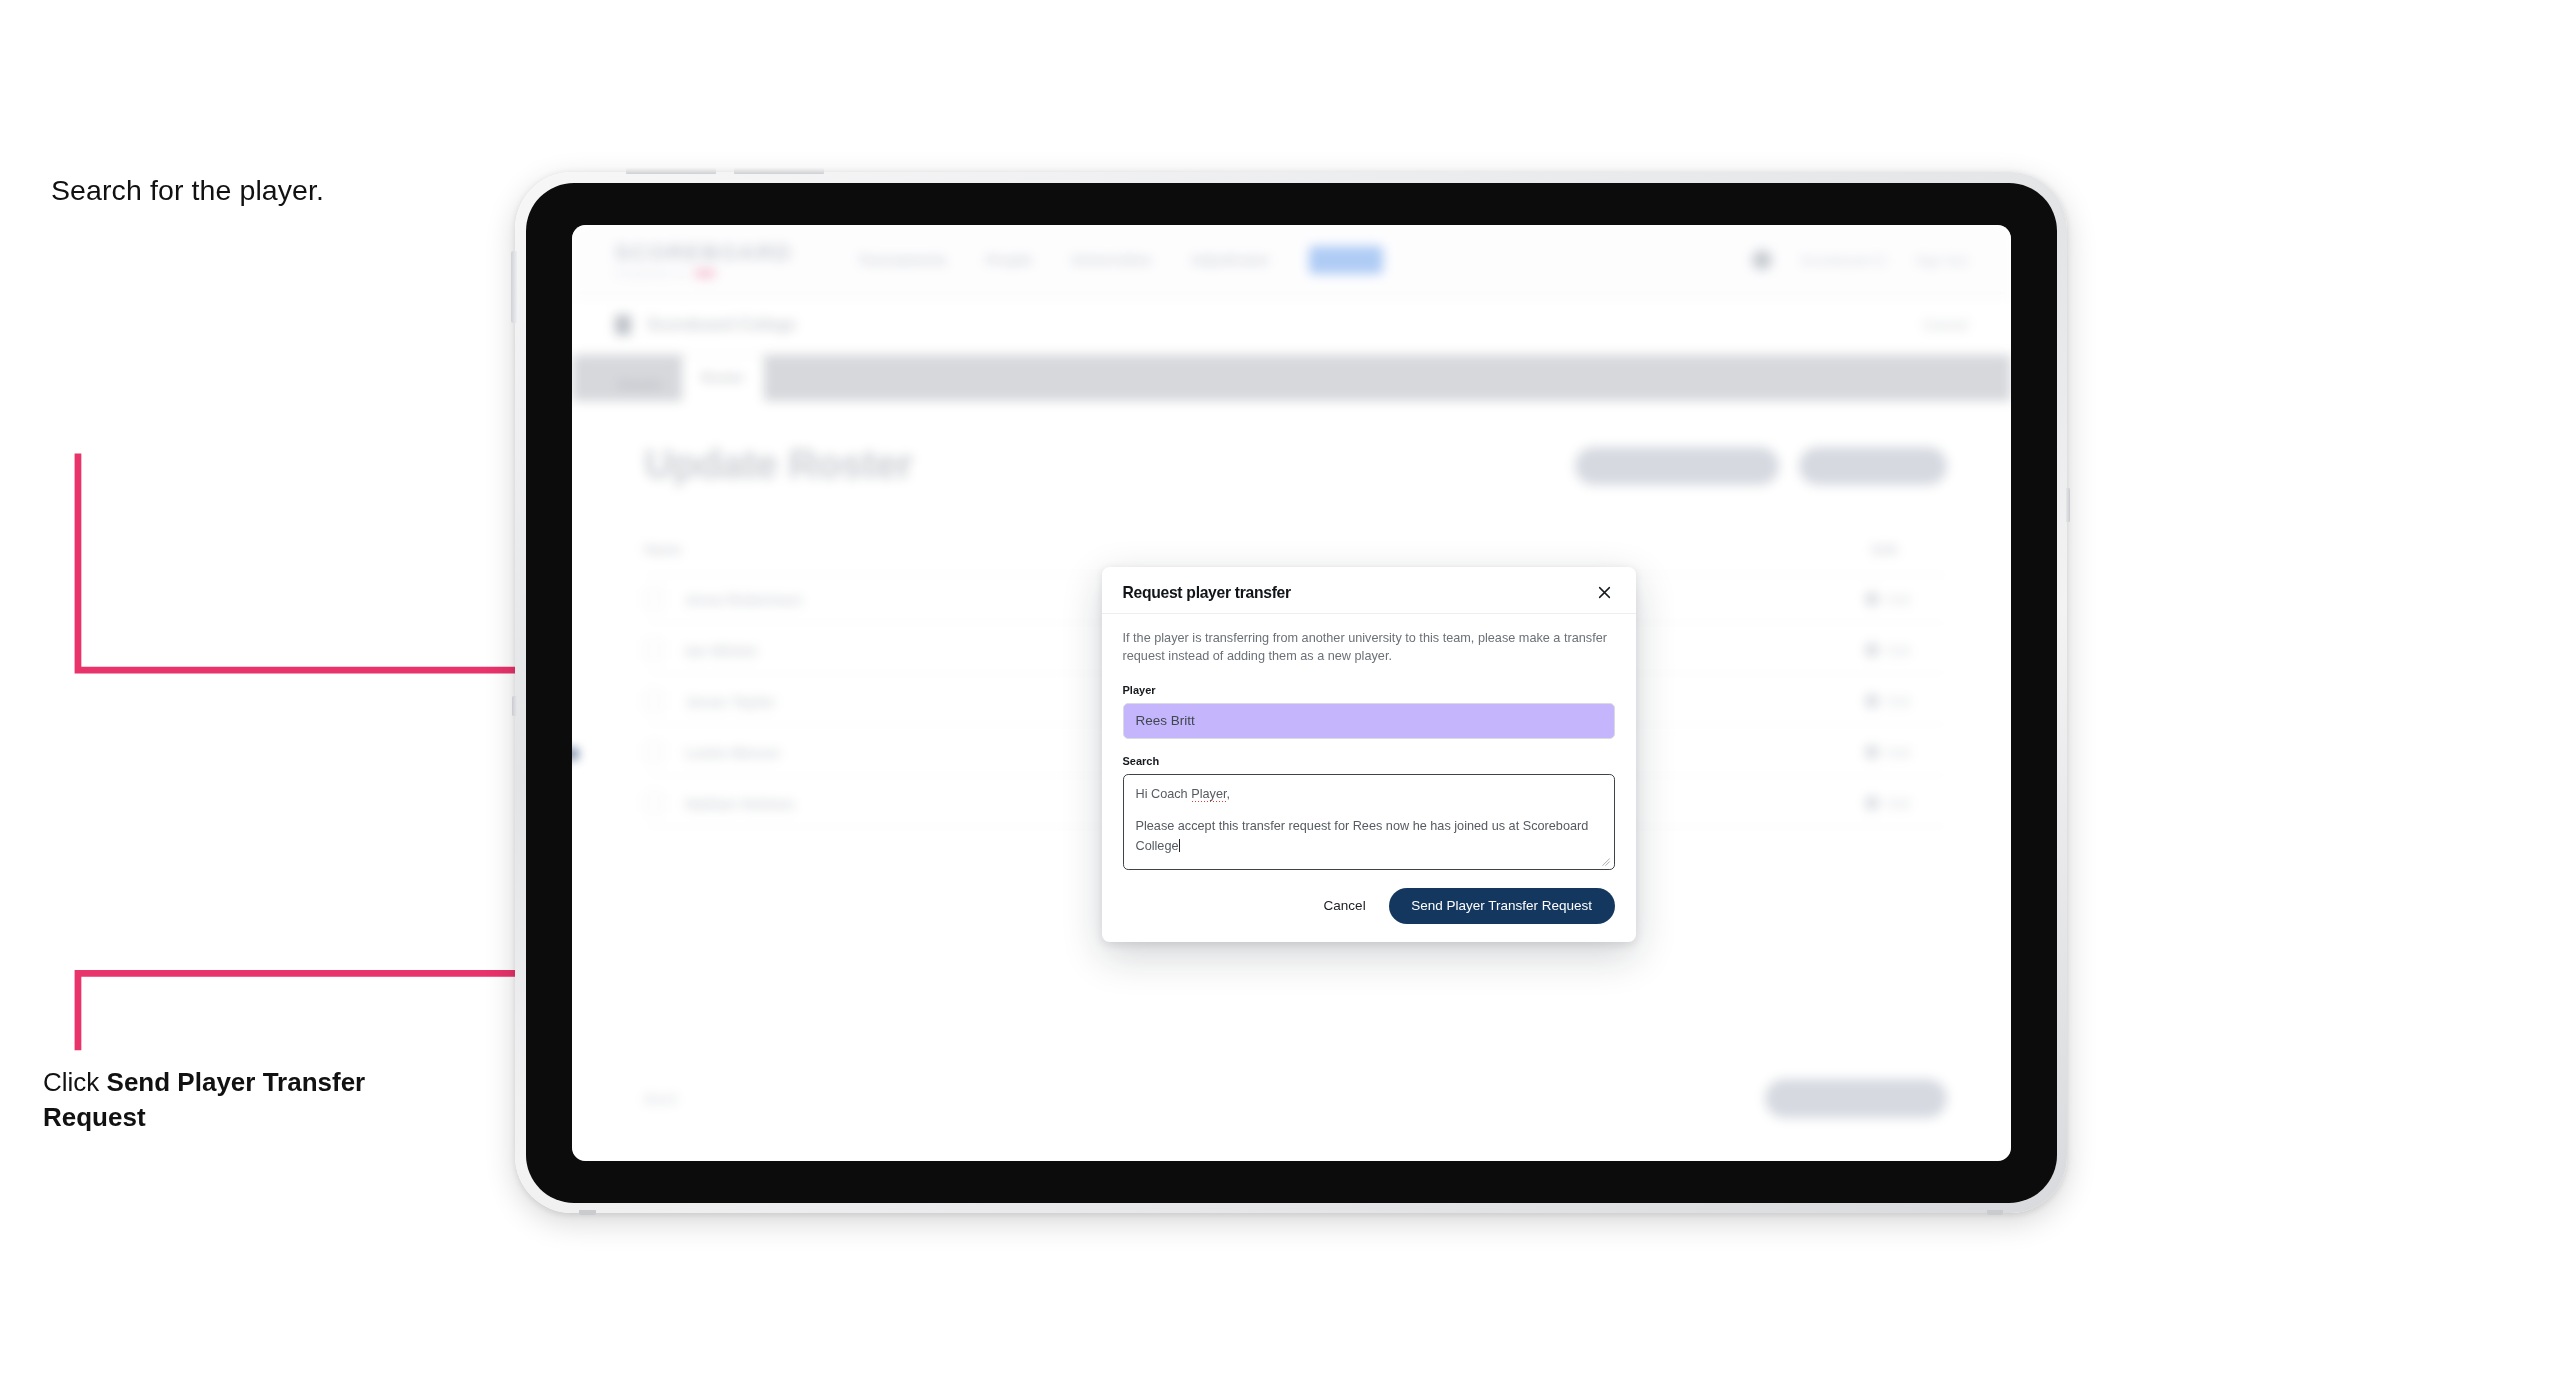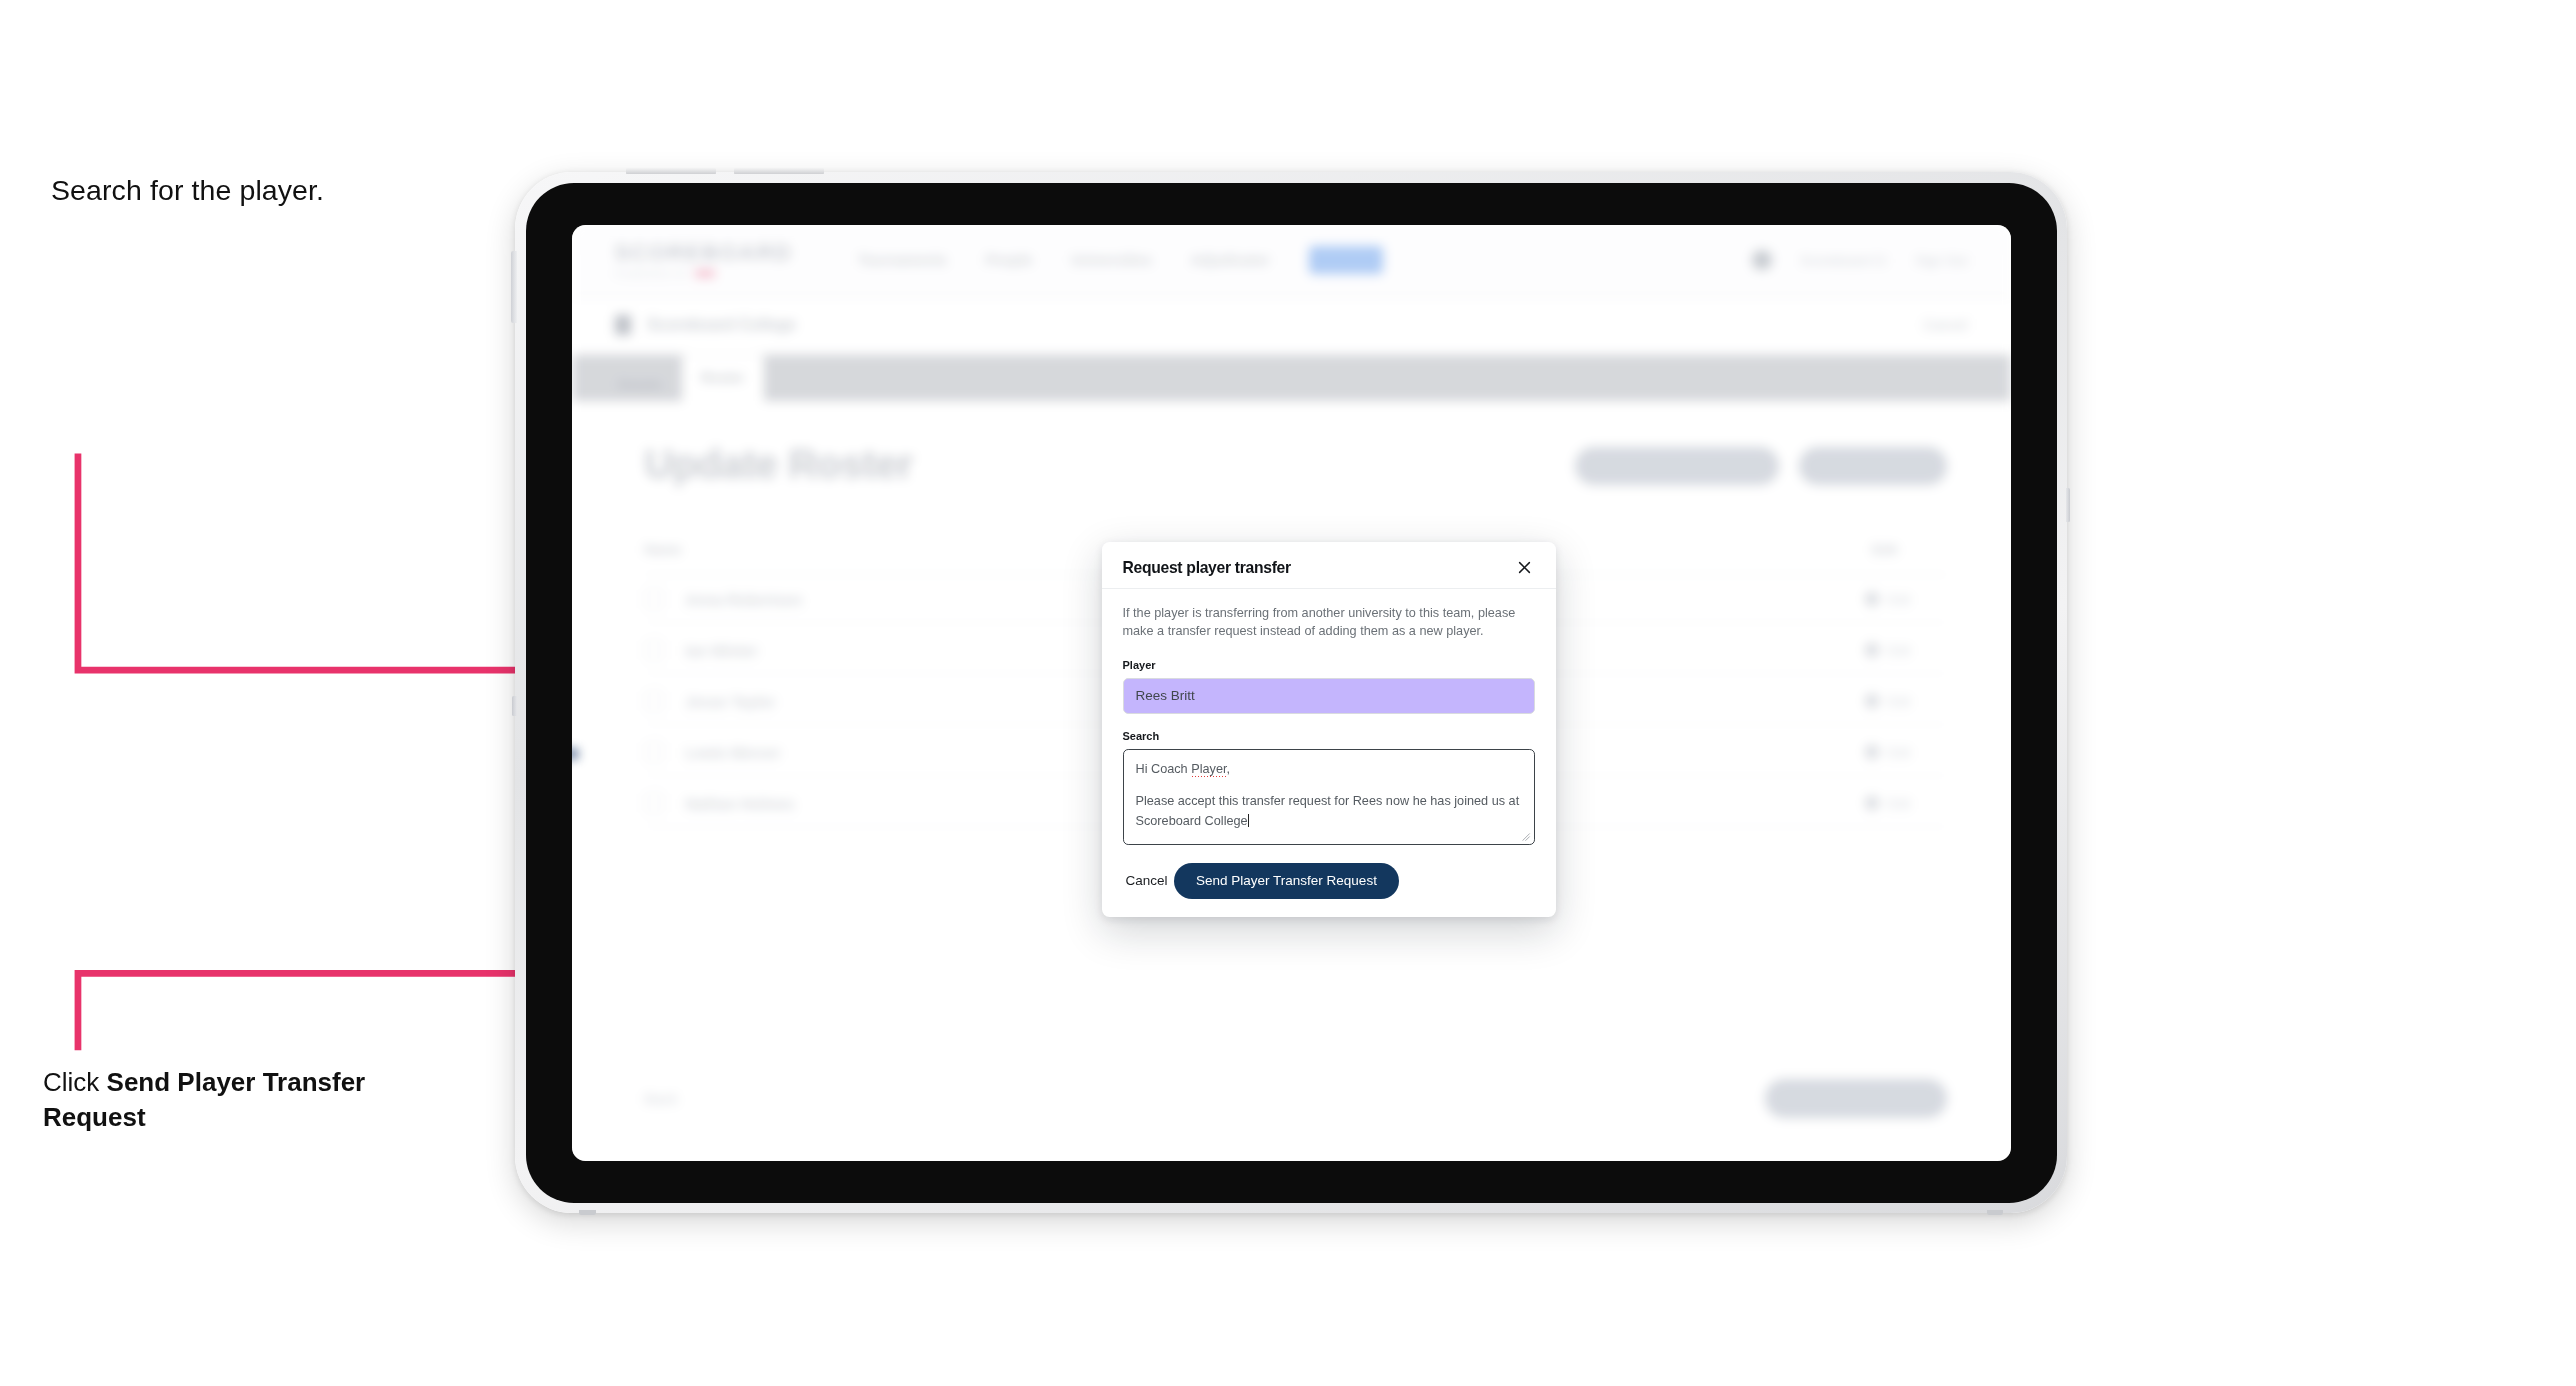--- a/index.html
+++ b/index.html
@@ -339,22 +339,22 @@
     top: 524px;
     width: 12px; height: 10.5px;
     background: #1b3c6e;
     border-radius: 50%;
   }
 
   
   .modal {
     position: absolute;
     left: 530px;
-    top: 317px;
-    width: 454px;
+    top: 342px;
+    width: 534px;
     background: #ffffff;
     border-radius: 7.5px;
     box-shadow: 0 13.5px 40px rgba(17,24,39,0.19), 0 2.2px 9px rgba(17,24,39,0.10);
     padding: 0 0 16.5px 0;
     box-sizing: border-box;
   }
   .modal-header {
     display: flex;
     align-items: center;
     padding: 16.5px 21px 10.5px 21px;
@@ -433,22 +433,22 @@
   .resize-grip {
     position: absolute;
     right: 3px;
     bottom: 2.2px;
     width: 8.2px;
     height: 8.2px;
   }
   .modal-actions {
     display: flex;
     align-items: center;
-    justify-content: flex-start;
-    gap: 3px;
+    justify-content: flex-end;
+    gap: 20px;
     padding: 18px 21px 1.5px 21px;
   }
   .btn-cancel {
     background: none;
     border: none;
     font-size: 13.5px;
     color: #1a1d21;
     font-family: "Liberation Sans", sans-serif;
     cursor: pointer;
     padding: 6px 3px;

